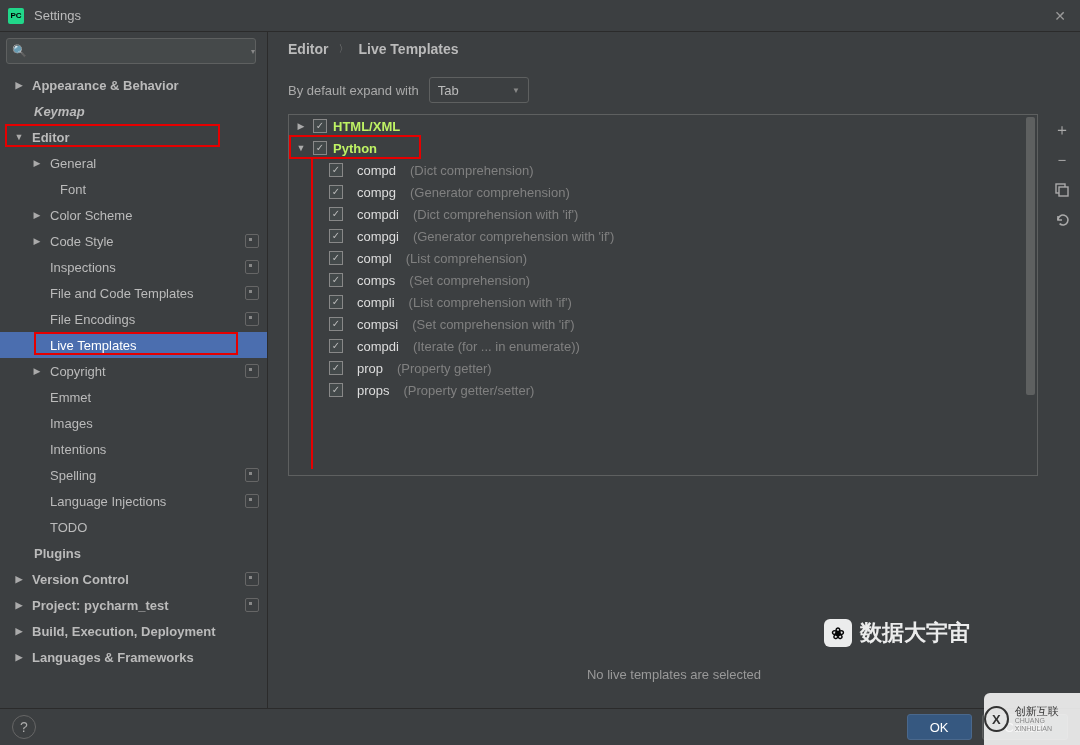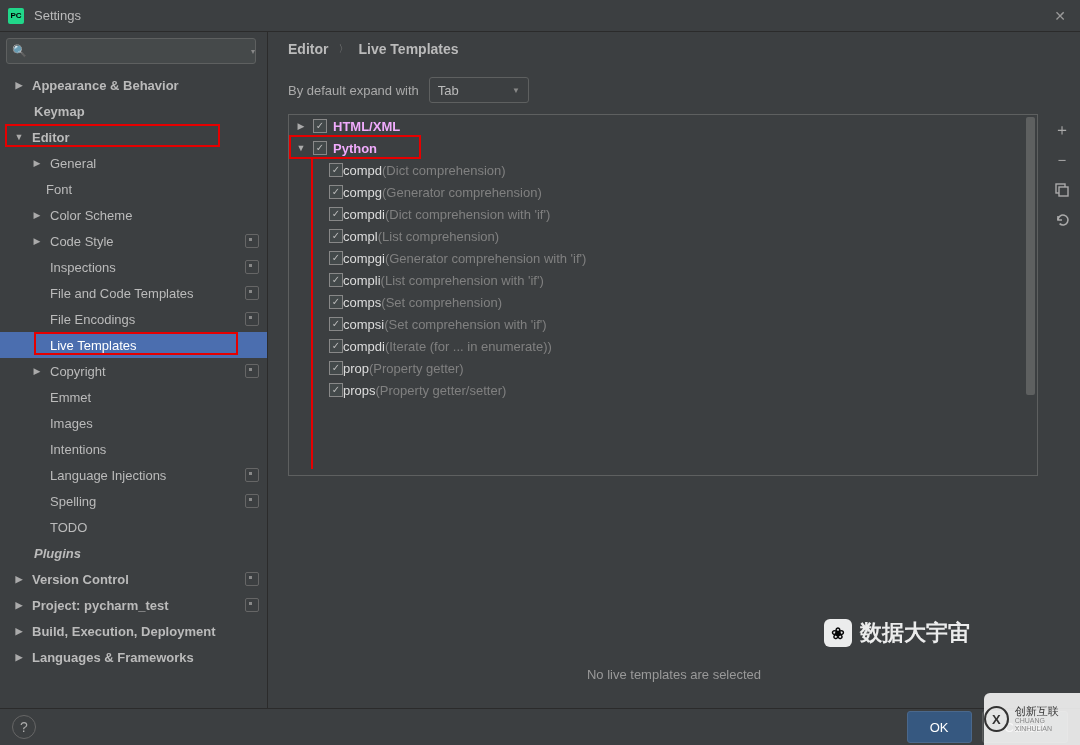--- a/index.html
+++ b/index.html
@@ -48,39 +48,39 @@
   .combo .dd { font-size: 8px; color: #888; }
   
   .content-row { display: flex; flex: 1; min-height: 0; }
   .template-panel { flex: 1; margin: 0 6px 0 20px; border: 1px solid #5e6060; background: #3c3f41; overflow: hidden; position: relative; height: 362px; }
   .template-inner { position:relative; height:100%; overflow:hidden; }
   
   .grp-row { height: 22px; display: flex; align-items: center; gap: 6px; padding-left: 6px; }
   .grp-row .tarrow { width: 12px; font-size: 9px; color: #aaa; text-align:center; }
   .chk { width: 14px; height: 14px; border: 1px solid #888; background: #43494a; display: inline-flex; align-items: center; justify-content: center; color: #bbb; font-size: 10px; line-height: 1; }
   .chk.on::before { content: "✓"; }
-  .grp-row .glabel { color: #f0abfc; font-weight: bold; }
-  
-  .tpl-row { height: 22px; display: flex; align-items: center; gap: 0; padding-left: 40px; }
+  .grp-row .glabel { color: #bef264; font-weight: bold; }
+  
+  .tpl-row { height: 22px; display: flex; align-items: center; gap: 14px; padding-left: 40px; }
   .tpl-row .name { color: #ddd; }
   .tpl-row .desc { color: #808080; }
   
   .python-redline { position:absolute; left:22px; top:44px; width:2px; height:310px; background:#e60000; }
   .python-redbox { position:absolute; left:0px; top:20px; width:132px; height:24px; border:2px solid #e60000; pointer-events:none; }
   
   .side-buttons { width: 36px; display: flex; flex-direction: column; align-items: center; gap: 6px; padding-top: 4px; }
   .side-btn { width: 24px; height: 24px; display: flex; align-items: center; justify-content: center; color: #aaa; font-size: 16px; cursor: pointer; }
   
   .status-msg { text-align: center; color: #999; padding: 26px 0; }
   
   
   .footer { height: 37px; border-top: 1px solid #2b2b2b; display: flex; align-items: center; padding: 0 12px; gap: 10px; }
   .help-btn { width: 24px; height: 24px; border: 1px solid #666; border-radius: 50%; display: flex; align-items: center; justify-content: center; color: #aaa; font-size: 14px; }
   .spacer { flex: 1; }
-  .btn { height: 32px; padding: 0 22px; border: 1px solid #5e6060; background: #4c5052; color: #ccc; border-radius: 3px; font-size: 13px; display:flex; align-items:center; }
+  .btn { height: 26px; padding: 0 22px; border: 1px solid #5e6060; background: #4c5052; color: #ccc; border-radius: 3px; font-size: 13px; display:flex; align-items:center; }
   .btn.primary { background: #365880; border-color: #4a688c; color: #fff; }
   
   
   .wm1 { position: absolute; right: 110px; bottom: 60px; display: flex; align-items: center; gap: 8px; color: #fff; font-size: 22px; font-weight: bold; opacity: 0.9; }
   .wm1 .wicon { width: 28px; height: 28px; background: #fff; border-radius: 6px; display:flex; align-items:center; justify-content:center; color:#000; font-size:16px; }
   .wm2 { position: absolute; right: 0; bottom: 0; width: 96px; height: 52px; background: rgba(255,255,255,0.85); display:flex; align-items:center; justify-content:center; gap:6px; color:#333; font-size:11px; border-top-left-radius:6px; }
   .wm2 .logo { width:26px; height:26px; border:2px solid #333; border-radius:50%; display:flex; align-items:center; justify-content:center; font-weight:bold; font-size:13px; }
   .wm2 .txt { display:flex; flex-direction:column; line-height:1.1; }
   
   .tscroll { position:absolute; right:2px; top:2px; bottom:2px; width:9px; background:#3c3f41; }
@@ -104,34 +104,34 @@
         <input class="search-input" placeholder="" style="">
         <span class="caret">▾</span>
       </div>
     </div>
     <div class="tree" id="tree">
         <div class="tree-row lvl0">
           <span class="arrow">▶</span>
           <span style="width: 6px;"></span>
           <span class="label">Appearance &amp; Behavior</span>
         </div>
-        <div class="tree-row lvl0" style="padding-left: 34px;">
+        <div class="tree-row lvl0" style="padding-left: 34px; font-style: italic;">
           <span class="label">Keymap</span>
         </div>
         <div class="tree-row lvl0">
           <span class="arrow">▼</span>
           <span style="width: 6px;"></span>
           <span class="label">Editor</span>
         </div>
         <div class="tree-row lvl1 nb">
           <span class="arrow">▶</span>
           <span style="width: 6px;"></span>
           <span class="label">General</span>
         </div>
-        <div class="tree-row lvl1 nb" style="padding-left: 46px;">
+        <div class="tree-row lvl1 nb" style="padding-left: 60px;">
           <span class="label">Font</span>
         </div>
         <div class="tree-row lvl1 nb">
           <span class="arrow">▶</span>
           <span style="width: 6px;"></span>
           <span class="label">Color Scheme</span>
         </div>
         <div class="tree-row lvl1 nb">
           <span class="arrow">▶</span>
           <span style="width: 6px;"></span>
@@ -187,41 +187,41 @@
         <div class="tree-row lvl2">
           <span class="label">Emmet</span>
         </div>
         <div class="tree-row lvl2">
           <span class="label">Images</span>
         </div>
         <div class="tree-row lvl2">
           <span class="label">Intentions</span>
         </div>
         <div class="tree-row lvl2">
+          <span class="label">Spelling</span>
+          <span class="badge">
+            <svg width="10" height="10" viewBox="0 0 10 10">
+              <rect x="1" y="1" width="8" height="8" fill="none"></rect>
+              <rect x="2" y="2" width="3" height="3" fill="#888"></rect>
+            </svg>
+          </span>
+        </div>
+        <div class="tree-row lvl2">
           <span class="label">Language Injections</span>
           <span class="badge">
             <svg width="10" height="10" viewBox="0 0 10 10">
               <rect x="1" y="1" width="8" height="8" fill="none"></rect>
               <rect x="2" y="2" width="3" height="3" fill="#888"></rect>
             </svg>
           </span>
         </div>
         <div class="tree-row lvl2">
-          <span class="label">Spelling</span>
-          <span class="badge">
-            <svg width="10" height="10" viewBox="0 0 10 10">
-              <rect x="1" y="1" width="8" height="8" fill="none"></rect>
-              <rect x="2" y="2" width="3" height="3" fill="#888"></rect>
-            </svg>
-          </span>
-        </div>
-        <div class="tree-row lvl2">
           <span class="label">TODO</span>
         </div>
-        <div class="tree-row lvl0" style="padding-left: 34px; font-style: italic;">
+        <div class="tree-row lvl0" style="padding-left: 34px;">
           <span class="label">Plugins</span>
         </div>
         <div class="tree-row lvl0">
           <span class="arrow">▶</span>
           <span style="width: 6px;"></span>
           <span class="label">Version Control</span>
           <span class="badge">
             <svg width="10" height="10" viewBox="0 0 10 10">
               <rect x="1" y="1" width="8" height="8" fill="none"></rect>
               <rect x="2" y="2" width="3" height="3" fill="#888"></rect>
@@ -291,37 +291,37 @@
               <span class="name">compg</span>
               <span class="desc">(Generator comprehension)</span>
             </div>
             <div class="tpl-row">
               <span class="chk on"></span>
               <span class="name">compdi</span>
               <span class="desc">(Dict comprehension with 'if')</span>
             </div>
             <div class="tpl-row">
               <span class="chk on"></span>
+              <span class="name">compgi</span>
+              <span class="desc">(Generator comprehension with 'if')</span>
+            </div>
+            <div class="tpl-row">
+              <span class="chk on"></span>
               <span class="name">compl</span>
               <span class="desc">(List comprehension)</span>
             </div>
             <div class="tpl-row">
               <span class="chk on"></span>
-              <span class="name">compgi</span>
-              <span class="desc">(Generator comprehension with 'if')</span>
+              <span class="name">comps</span>
+              <span class="desc">(Set comprehension)</span>
             </div>
             <div class="tpl-row">
               <span class="chk on"></span>
               <span class="name">compli</span>
               <span class="desc">(List comprehension with 'if')</span>
-            </div>
-            <div class="tpl-row">
-              <span class="chk on"></span>
-              <span class="name">comps</span>
-              <span class="desc">(Set comprehension)</span>
             </div>
             <div class="tpl-row">
               <span class="chk on"></span>
               <span class="name">compsi</span>
               <span class="desc">(Set comprehension with 'if')</span>
             </div>
             <div class="tpl-row">
               <span class="chk on"></span>
               <span class="name">compdi</span>
               <span class="desc">(Iterate (for ... in enumerate))</span>

